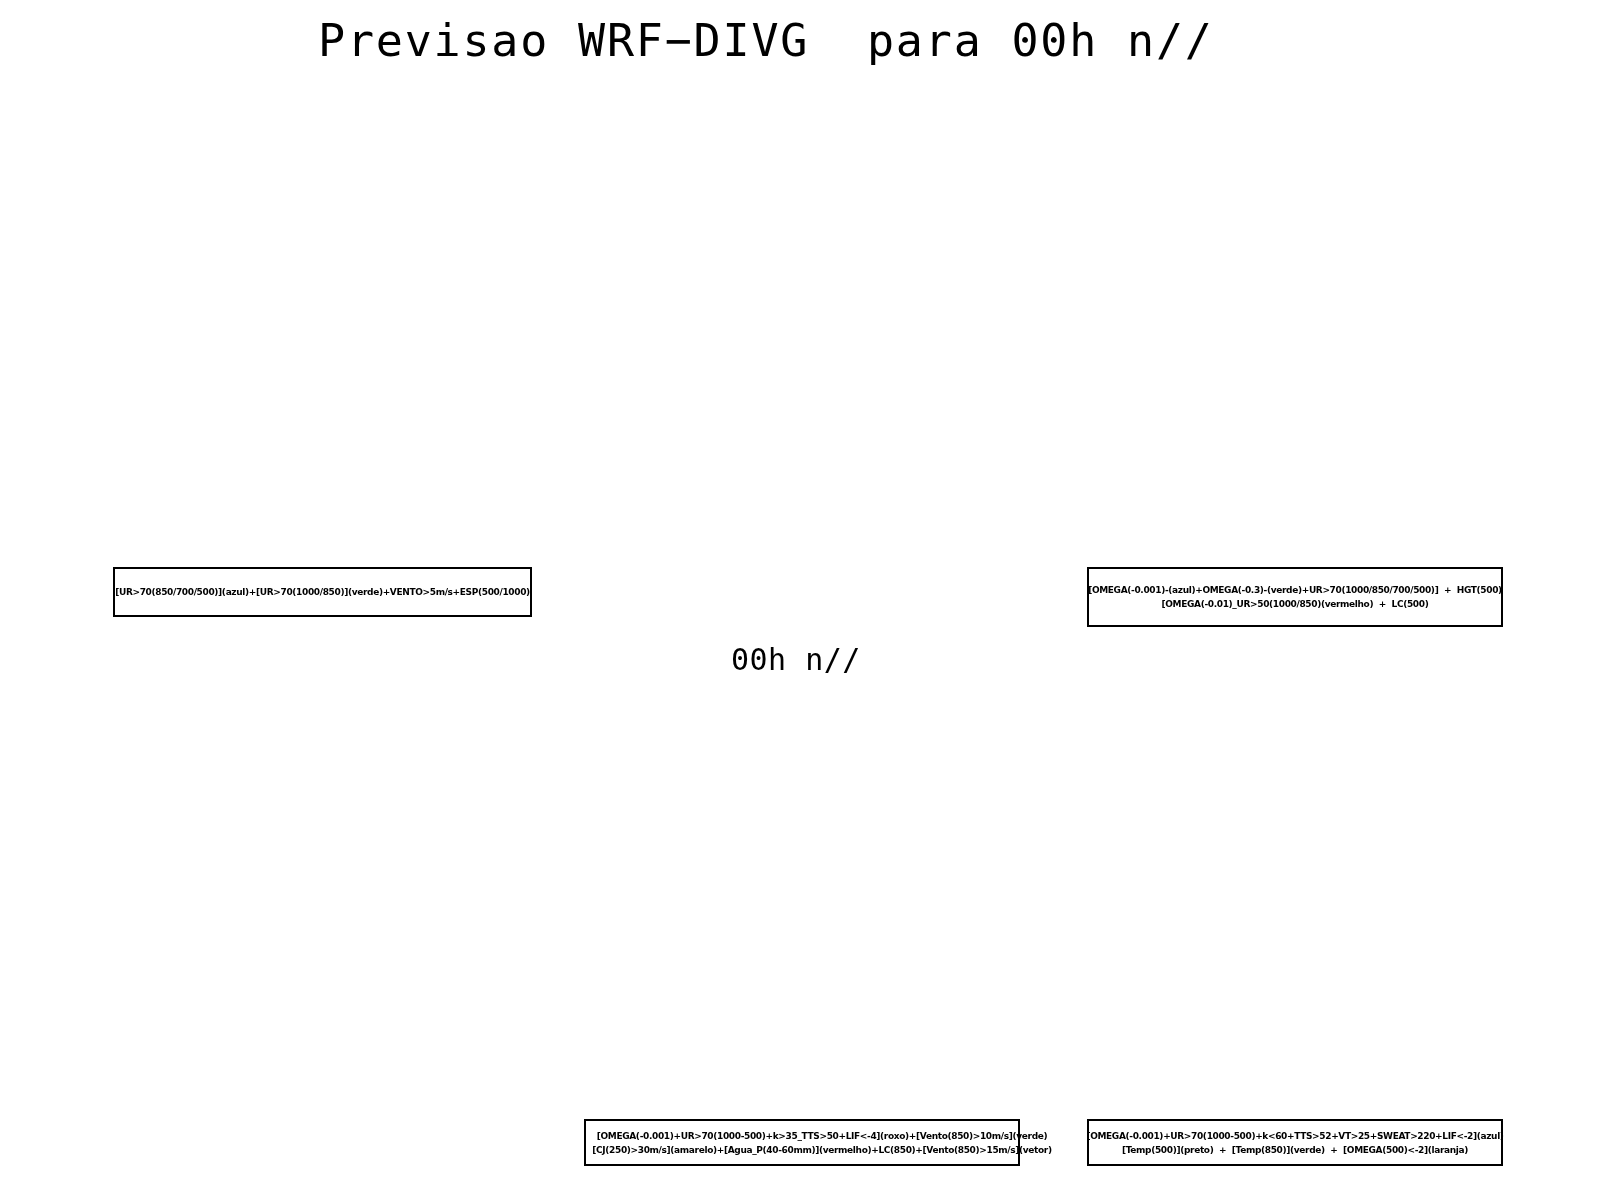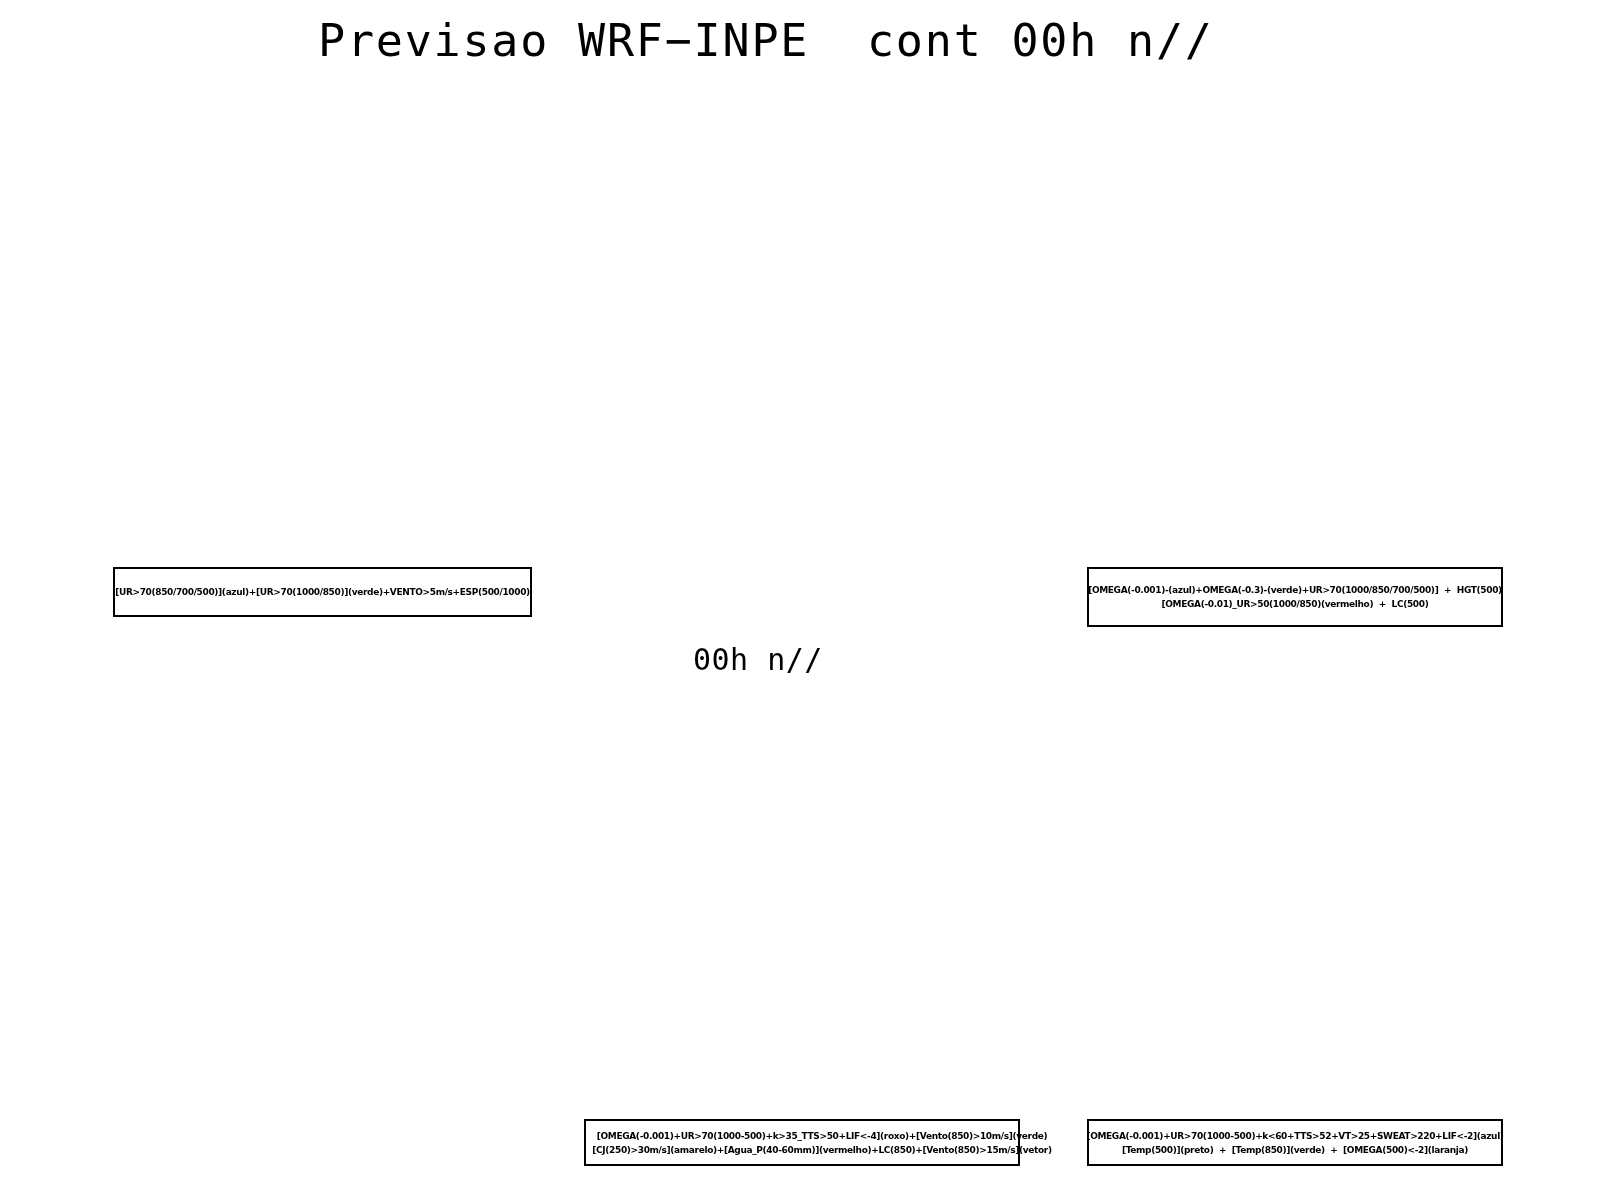--- a/index.html
+++ b/index.html
@@ -28,21 +28,21 @@
     top: 14px;
     font-family: "DejaVu Sans Mono", monospace;
     font-size: 45px;
     font-weight: normal;
     letter-spacing: 1.8px;
     white-space: pre;
     color: #000000;
   }
   .center-label {
     position: absolute;
-    left: 693px;
+    left: 731px;
     top: 642px;
     font-family: "DejaVu Sans Mono", monospace;
     font-size: 30px;
     letter-spacing: 0.5px;
     white-space: pre;
     color: #000000;
   }
   .footer-label {
     position: absolute;
     left: 1258px;
@@ -77,21 +77,21 @@
   .p-top-right     { left:1087px; top:  567px; width: 416px; height: 60px; }
   .p-bottom-left   { left:  97px; top: 1118px; width: 418px; height: 48px; }
   .p-bottom-center { left: 584px; top: 1119px; width: 436px; height: 47px; padding-left: 40px; }
   .p-bottom-right  { left:1087px; top: 1119px; width: 416px; height: 47px; }
 </style>
 </head>
 <body>
 
 <div class="canvas">
 
-  <div class="plot-title">Previsao WRF−INPE  cont 00h n//</div>
+  <div class="plot-title">Previsao WRF−DIVG  para 00h n//</div>
 
   <div class="panel p-top-left">
     <span class="panel-line">[UR&gt;70(850/700/500)](azul)+[UR&gt;70(1000/850)](verde)+VENTO&gt;5m/s+ESP(500/1000)</span>
     <span class="panel-line"></span>
   </div>
 
 
   <div class="panel p-top-right">
     <span class="panel-line">[OMEGA(-0.001)-(azul)+OMEGA(-0.3)-(verde)+UR&gt;70(1000/850/700/500)]  +  HGT(500)</span>
     <span class="panel-line">[OMEGA(-0.01)_UR&gt;50(1000/850)(vermelho)  +  LC(500)</span>

